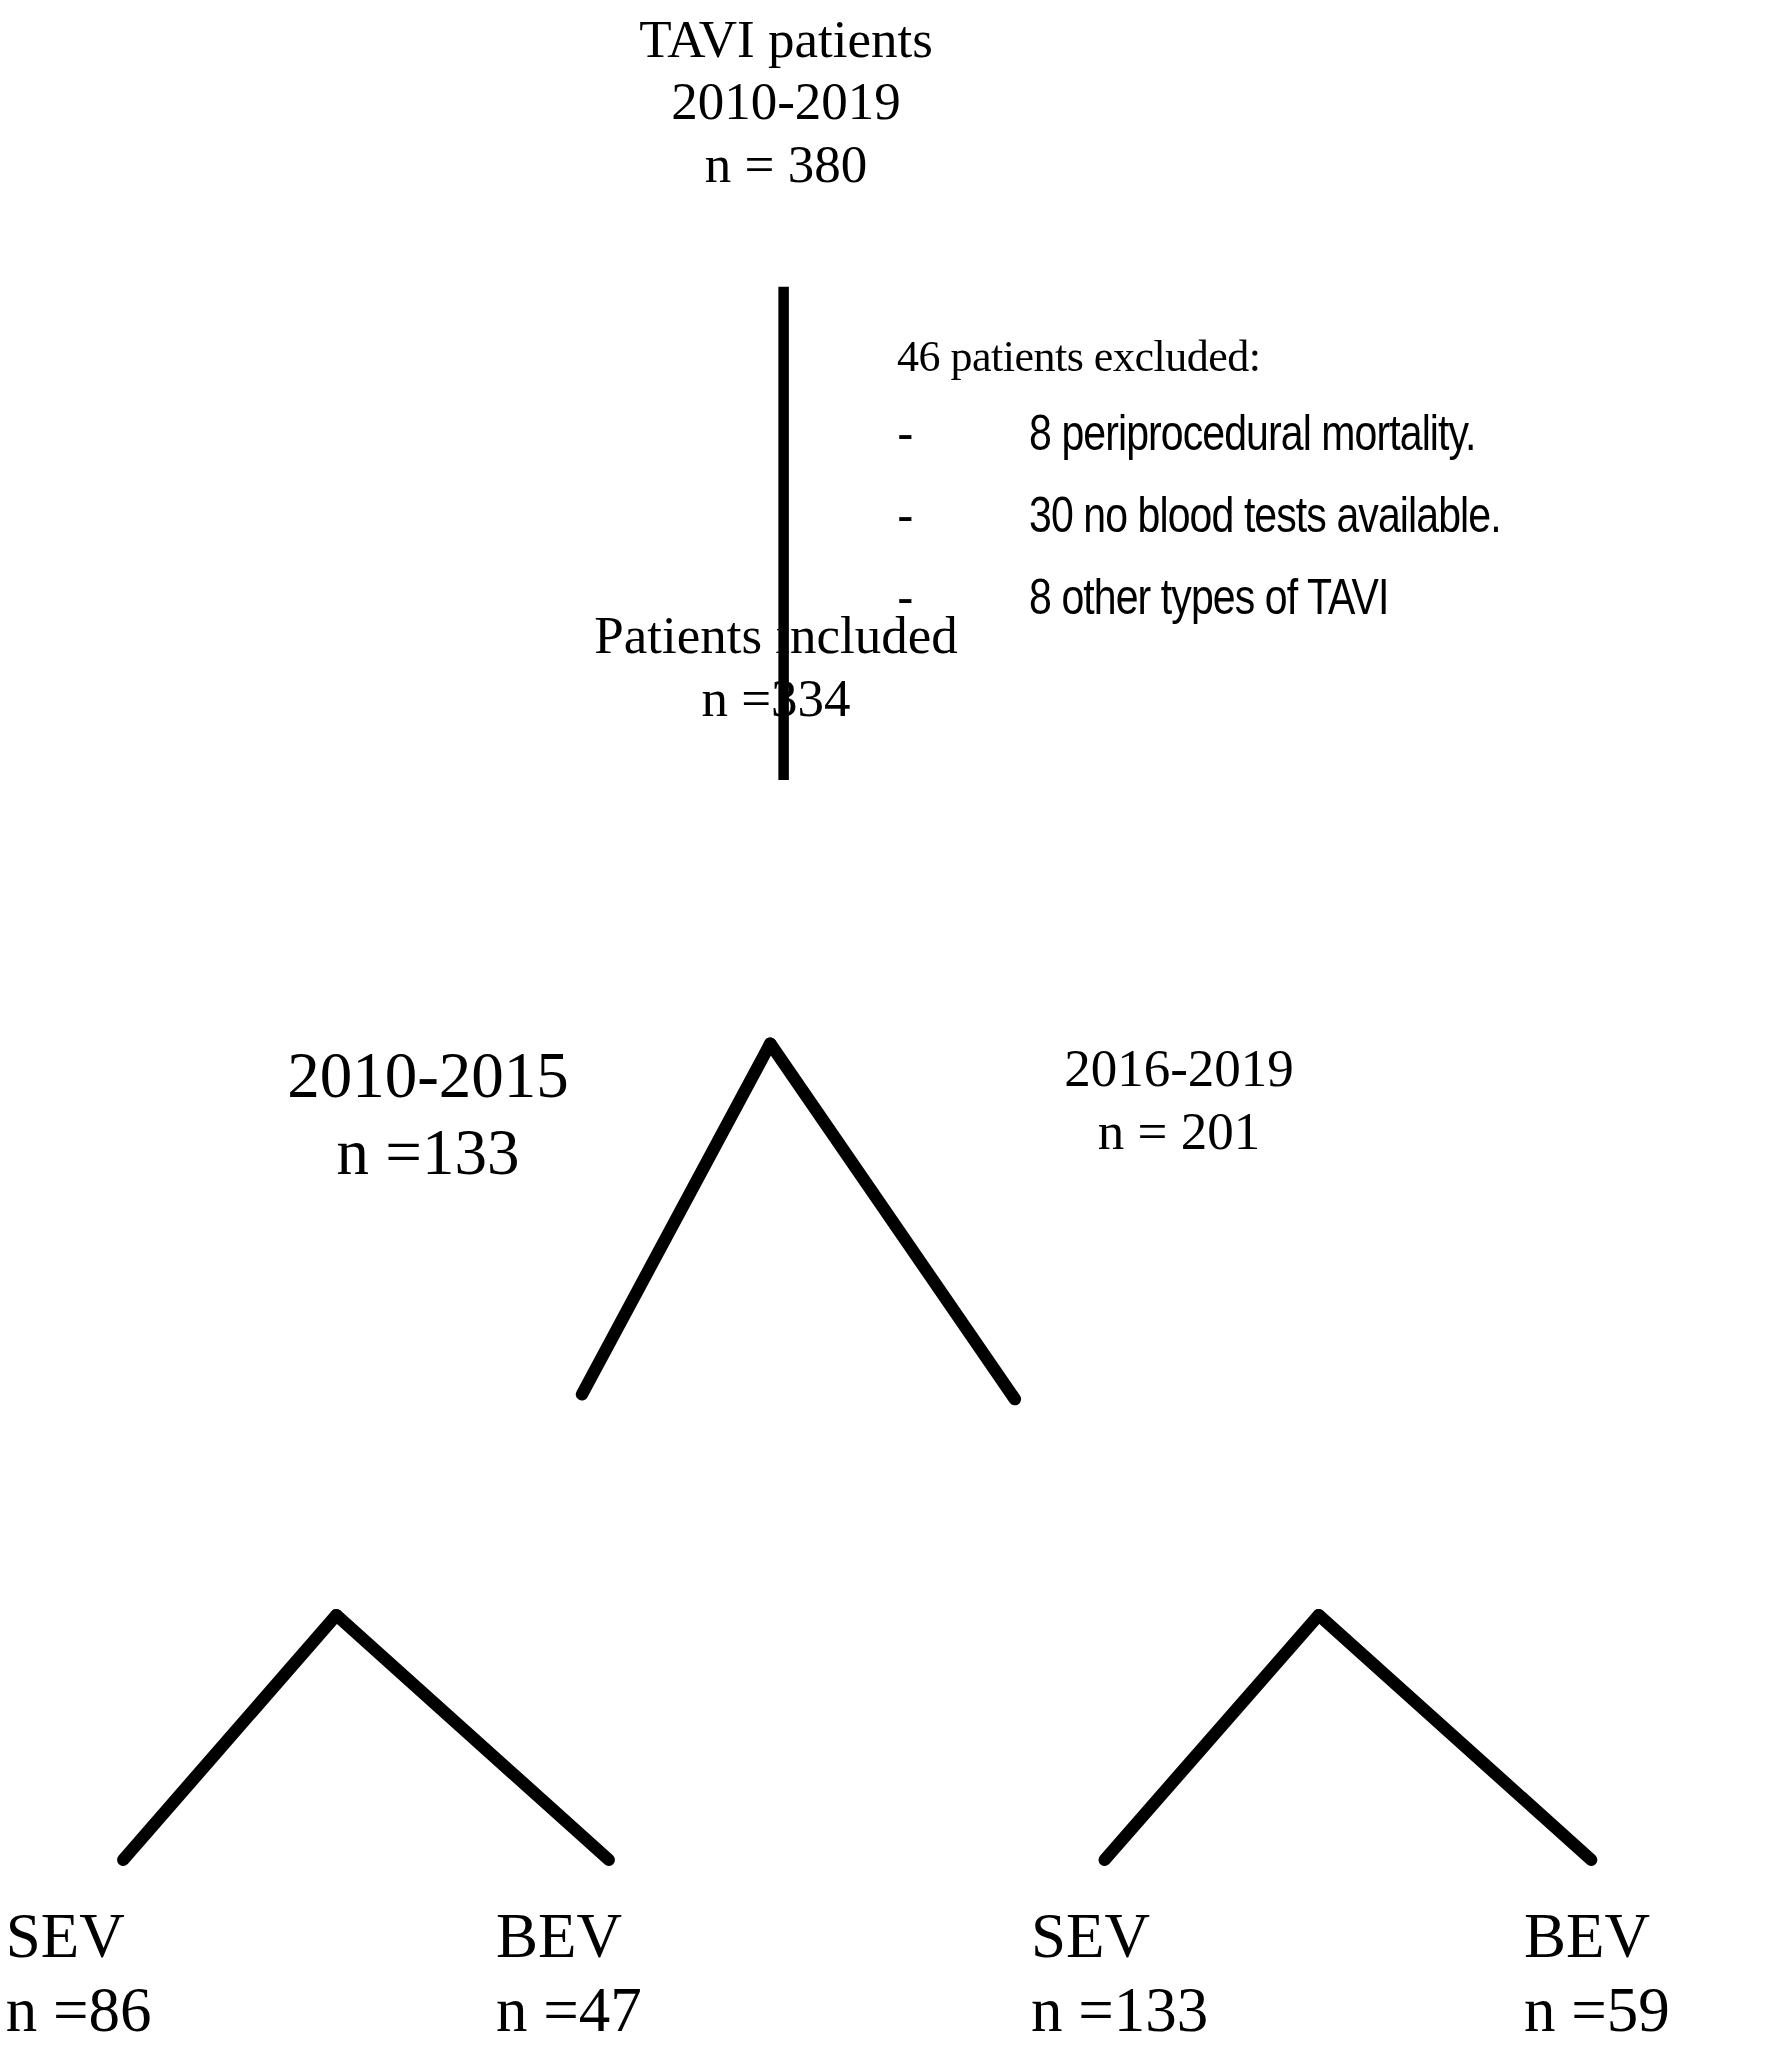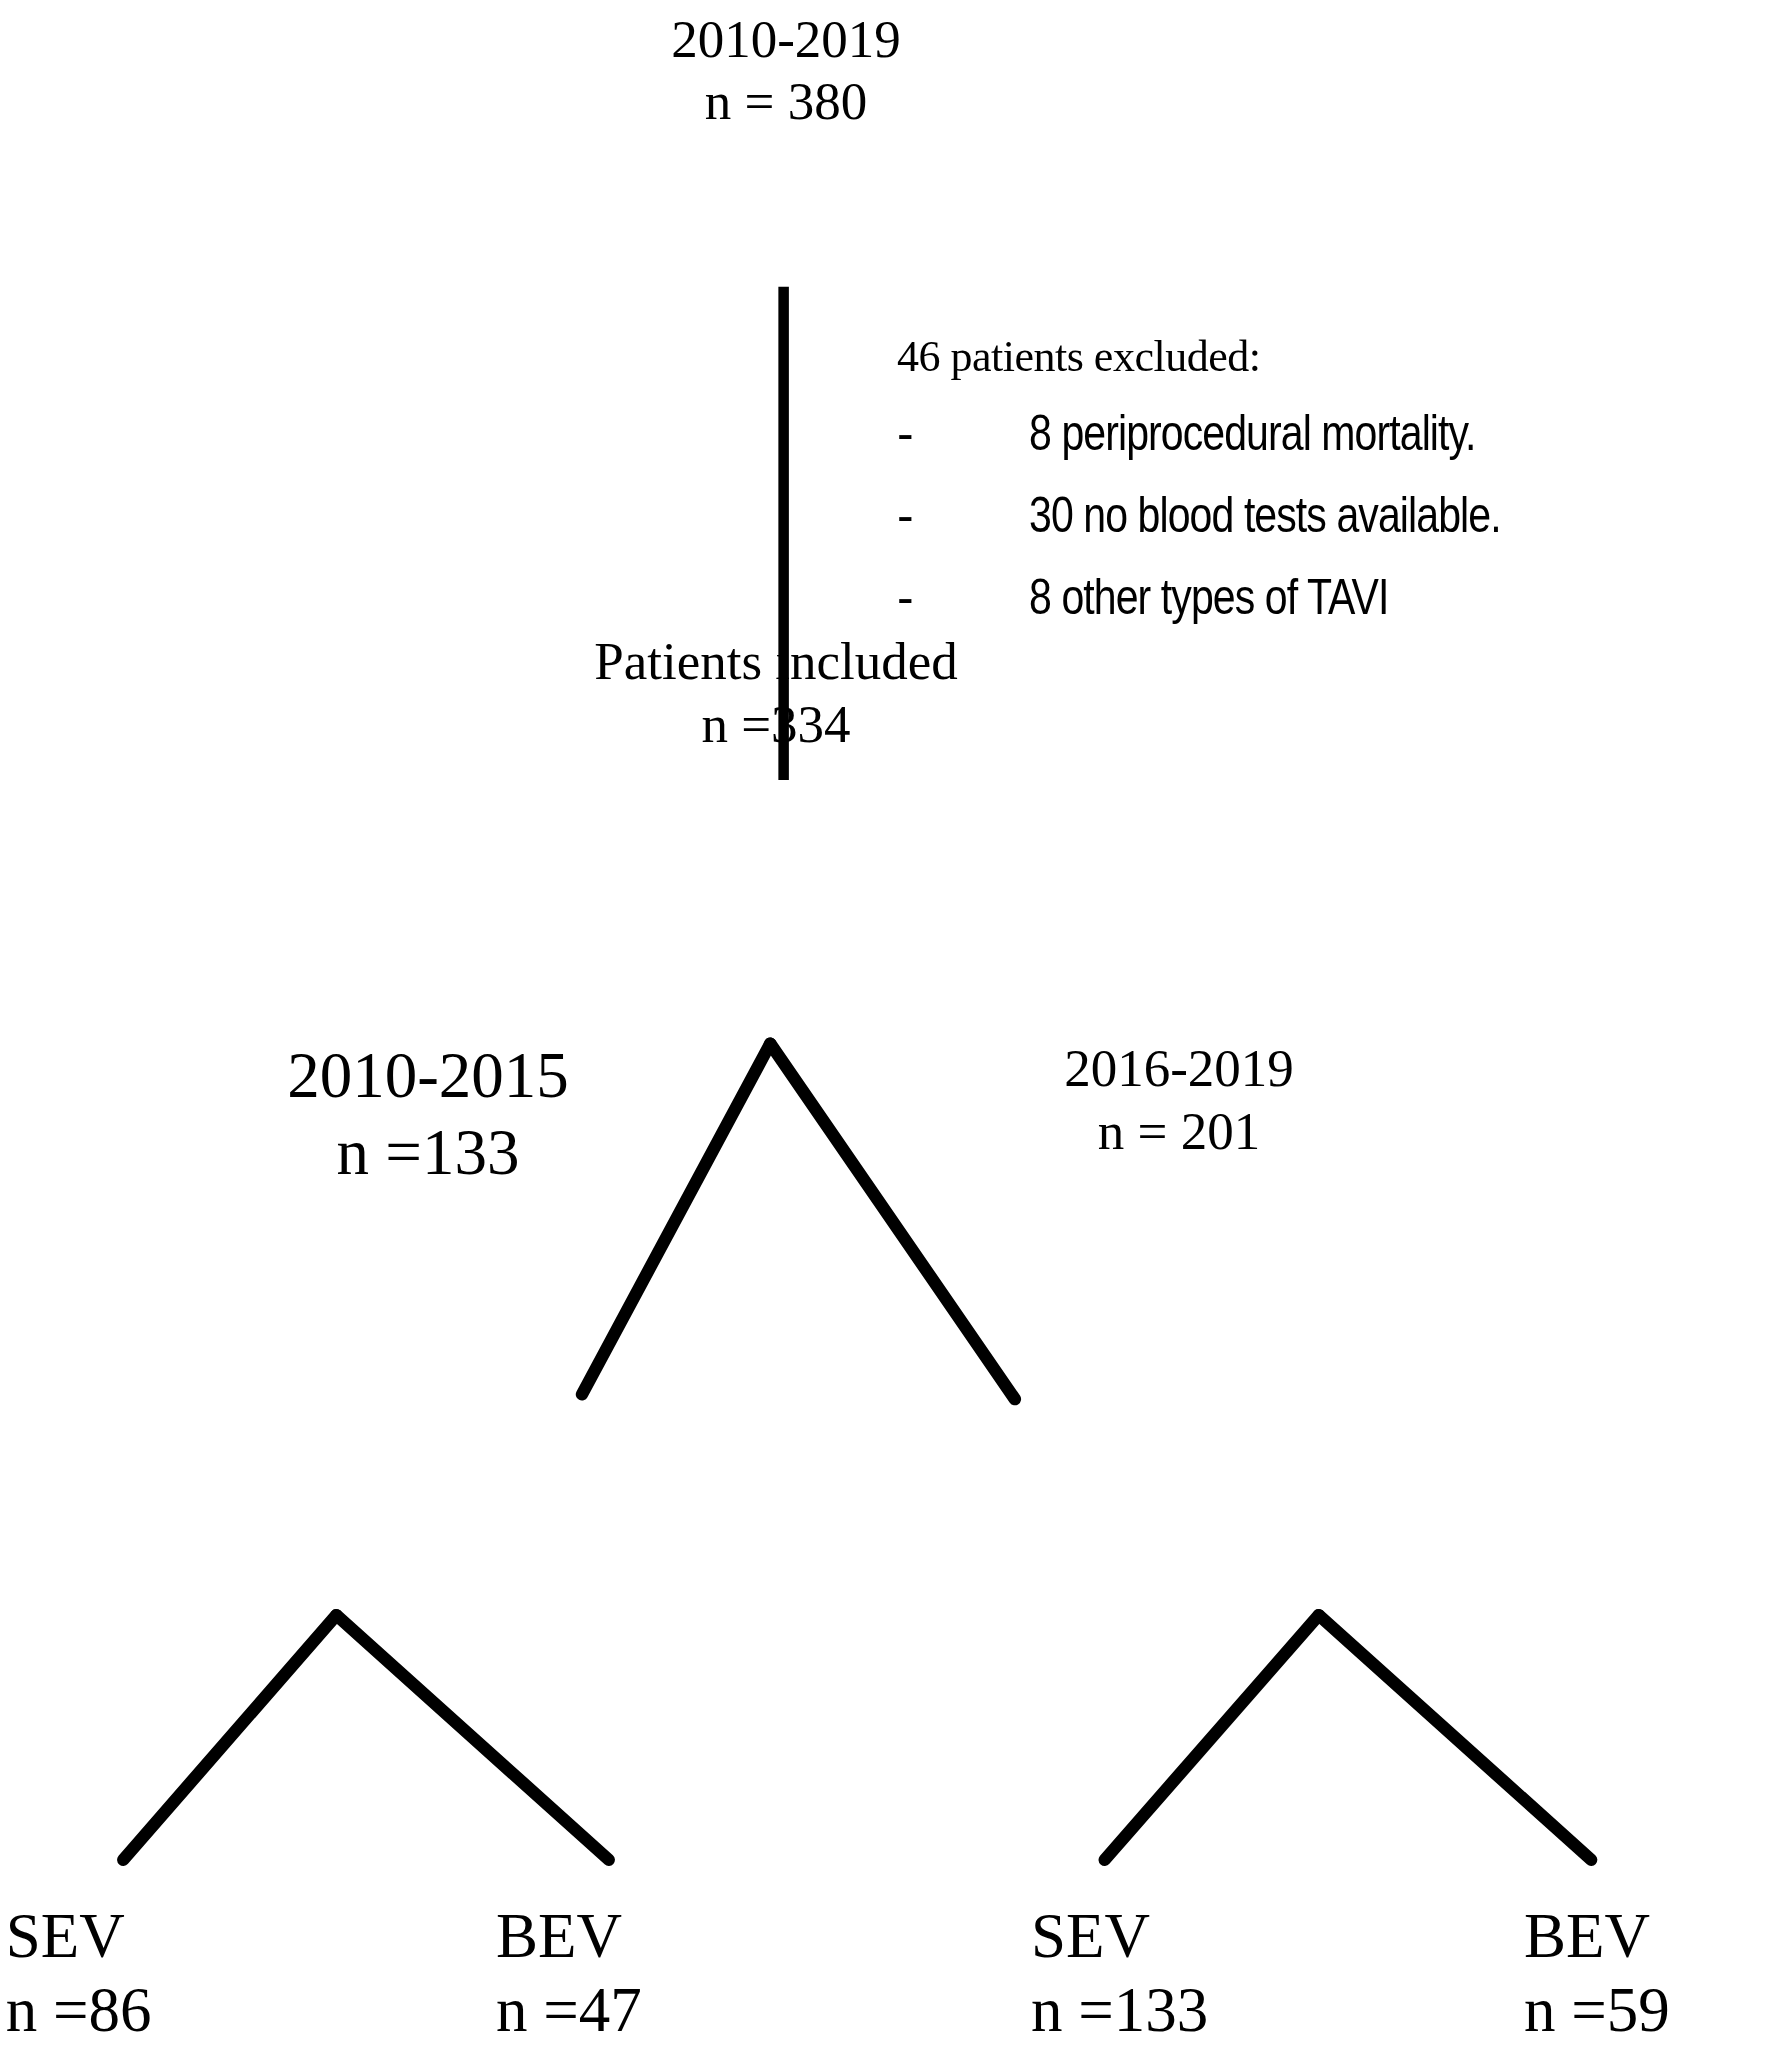--- a/index.html
+++ b/index.html
@@ -49,21 +49,21 @@
   
   #node-root {
     left: 786px;
     top: 7.6px;
     font-size: 53px;
   }
 
   
   #node-included {
     left: 776px;
-    top: 630px;
+    top: 604px;
     font-size: 53px;
     text-align: center;
   }
 
   
   #node-era-early {
     left: 428px;
     top: 1037px;
     font-size: 65px;
   }
@@ -136,20 +136,21 @@
 
       <line x1="352" y1="1690" x2="129" y2="1946"></line>
       <line x1="352" y1="1690" x2="637" y2="1946"></line>
 
       <line x1="1380" y1="1690" x2="1156" y2="1946"></line>
       <line x1="1380" y1="1690" x2="1665" y2="1946"></line>
     </g>
   </svg>
 
   <div class="node center" id="node-root">
+    <span class="line">TAVI patients</span>
     <span class="line">2010-2019</span>
     <span class="line">n = 380</span>
   </div>
 
   <div id="exclusion-block">
     <div id="exclusion-heading">46 patients excluded:</div>
 
     <div class="excl-item">
       <span class="excl-dash">-</span>
       <span class="excl-text">8 periprocedural mortality.</span>

